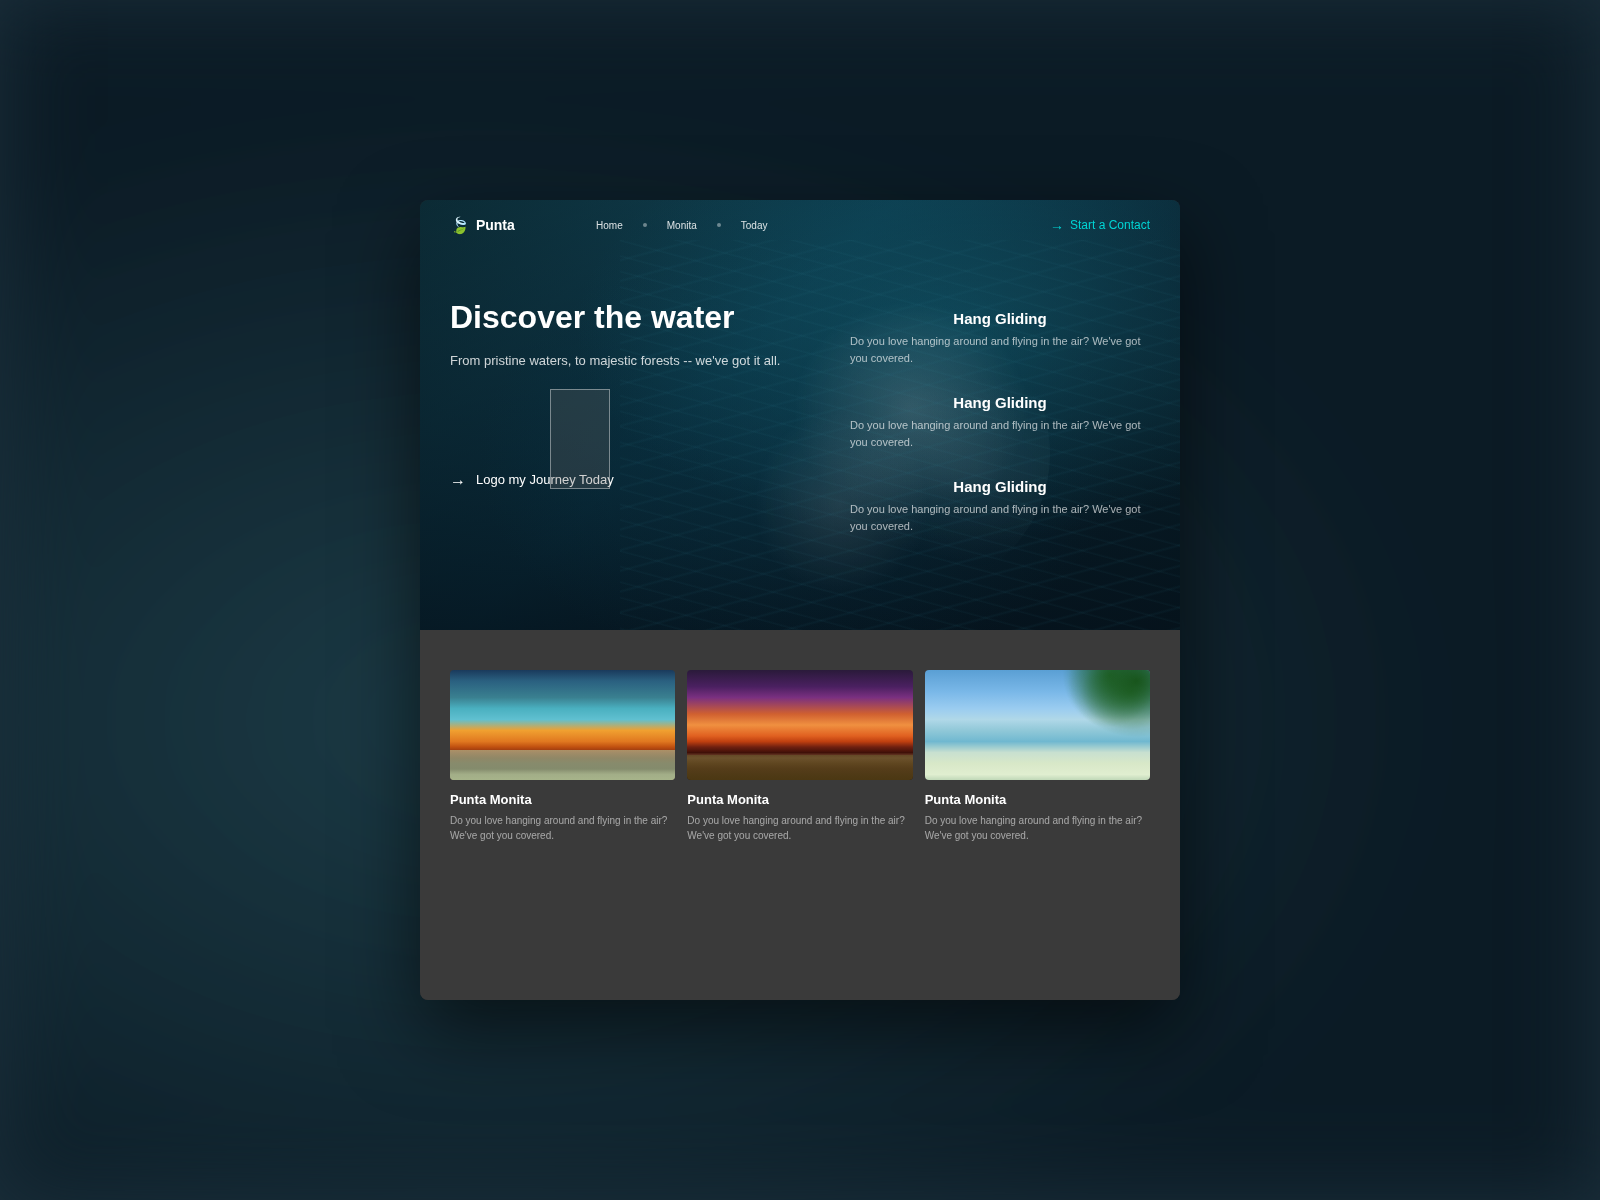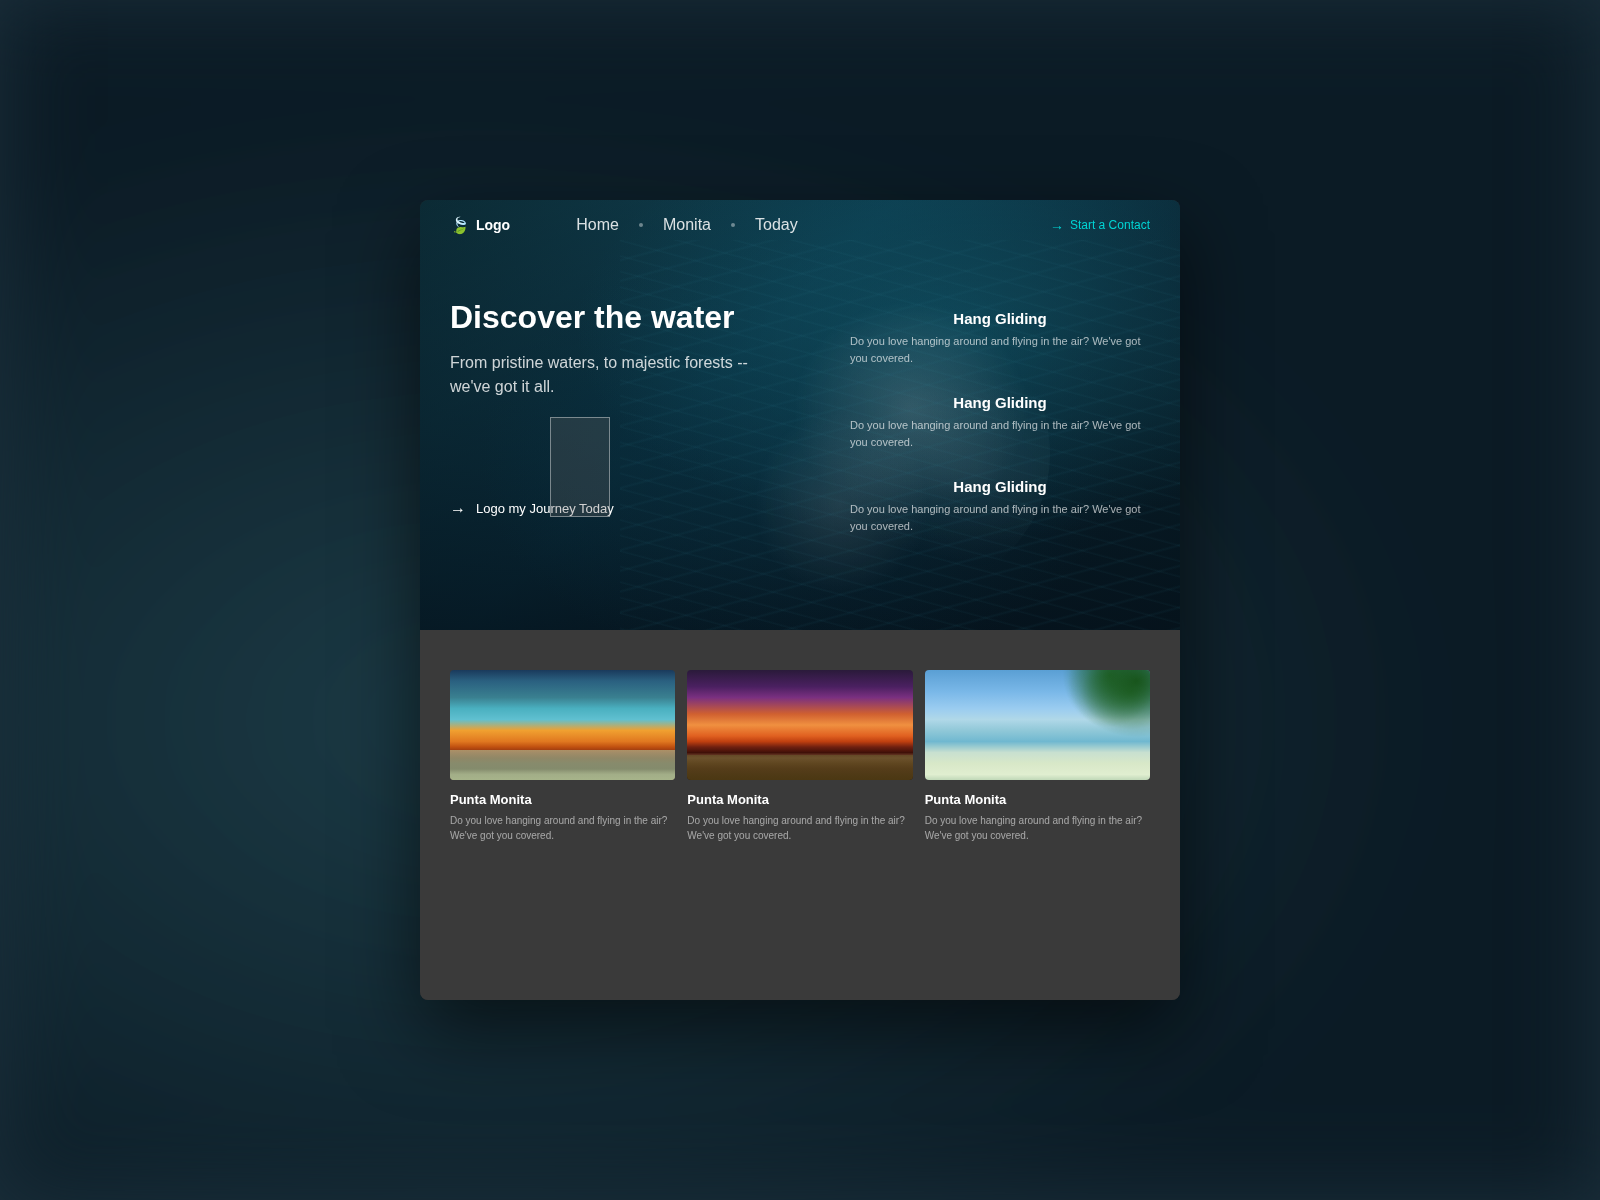--- a/index.html
+++ b/index.html
@@ -125,21 +125,21 @@
       display: flex;
       align-items: center;
       gap: 20px;
       margin-left: auto;
       margin-right: auto;
       transform: translateX(-40px);
     }
 
     .nav-link {
       color: rgba(255,255,255,0.85);
-      font-size: 16px;
+      font-size: 10px;
       text-decoration: none;
       cursor: pointer;
       display: flex;
       align-items: center;
       gap: 4px;
     }
 
     .nav-cta {
       display: flex;
       align-items: center;
@@ -167,21 +167,21 @@
 
     .hero-title {
       font-size: 32px;
       font-weight: 700;
       color: white;
       line-height: 1.1;
       margin-bottom: 16px;
     }
 
     .hero-subtitle {
-      font-size: 16px;
+      font-size: 13px;
       color: rgba(255,255,255,0.8);
       line-height: 1.5;
       margin-bottom: 30px;
     }
 
     
     .hero-box {
       position: absolute;
       bottom: 0px;
       left: 100px;
@@ -368,21 +368,21 @@
 <body>
 
 <div class="page-container">
 
   <div class="hero">
     <div class="hero-splash"></div>
 
     <nav class="navbar">
       <div class="nav-logo">
         <span class="nav-logo-icon">🍃</span>
-        <span>Logo</span>
+        <span>Punta</span>
       </div>
 
       <div class="nav-links">
         <a class="nav-link">
           <span>Home</span>
         </a>
         <span class="dot" style="width:4px;height:4px;background:rgba(255,255,255,0.4);border-radius:50%;display:inline-block;"></span>
         <a class="nav-link">
           <span>Monita</span>
         </a>

